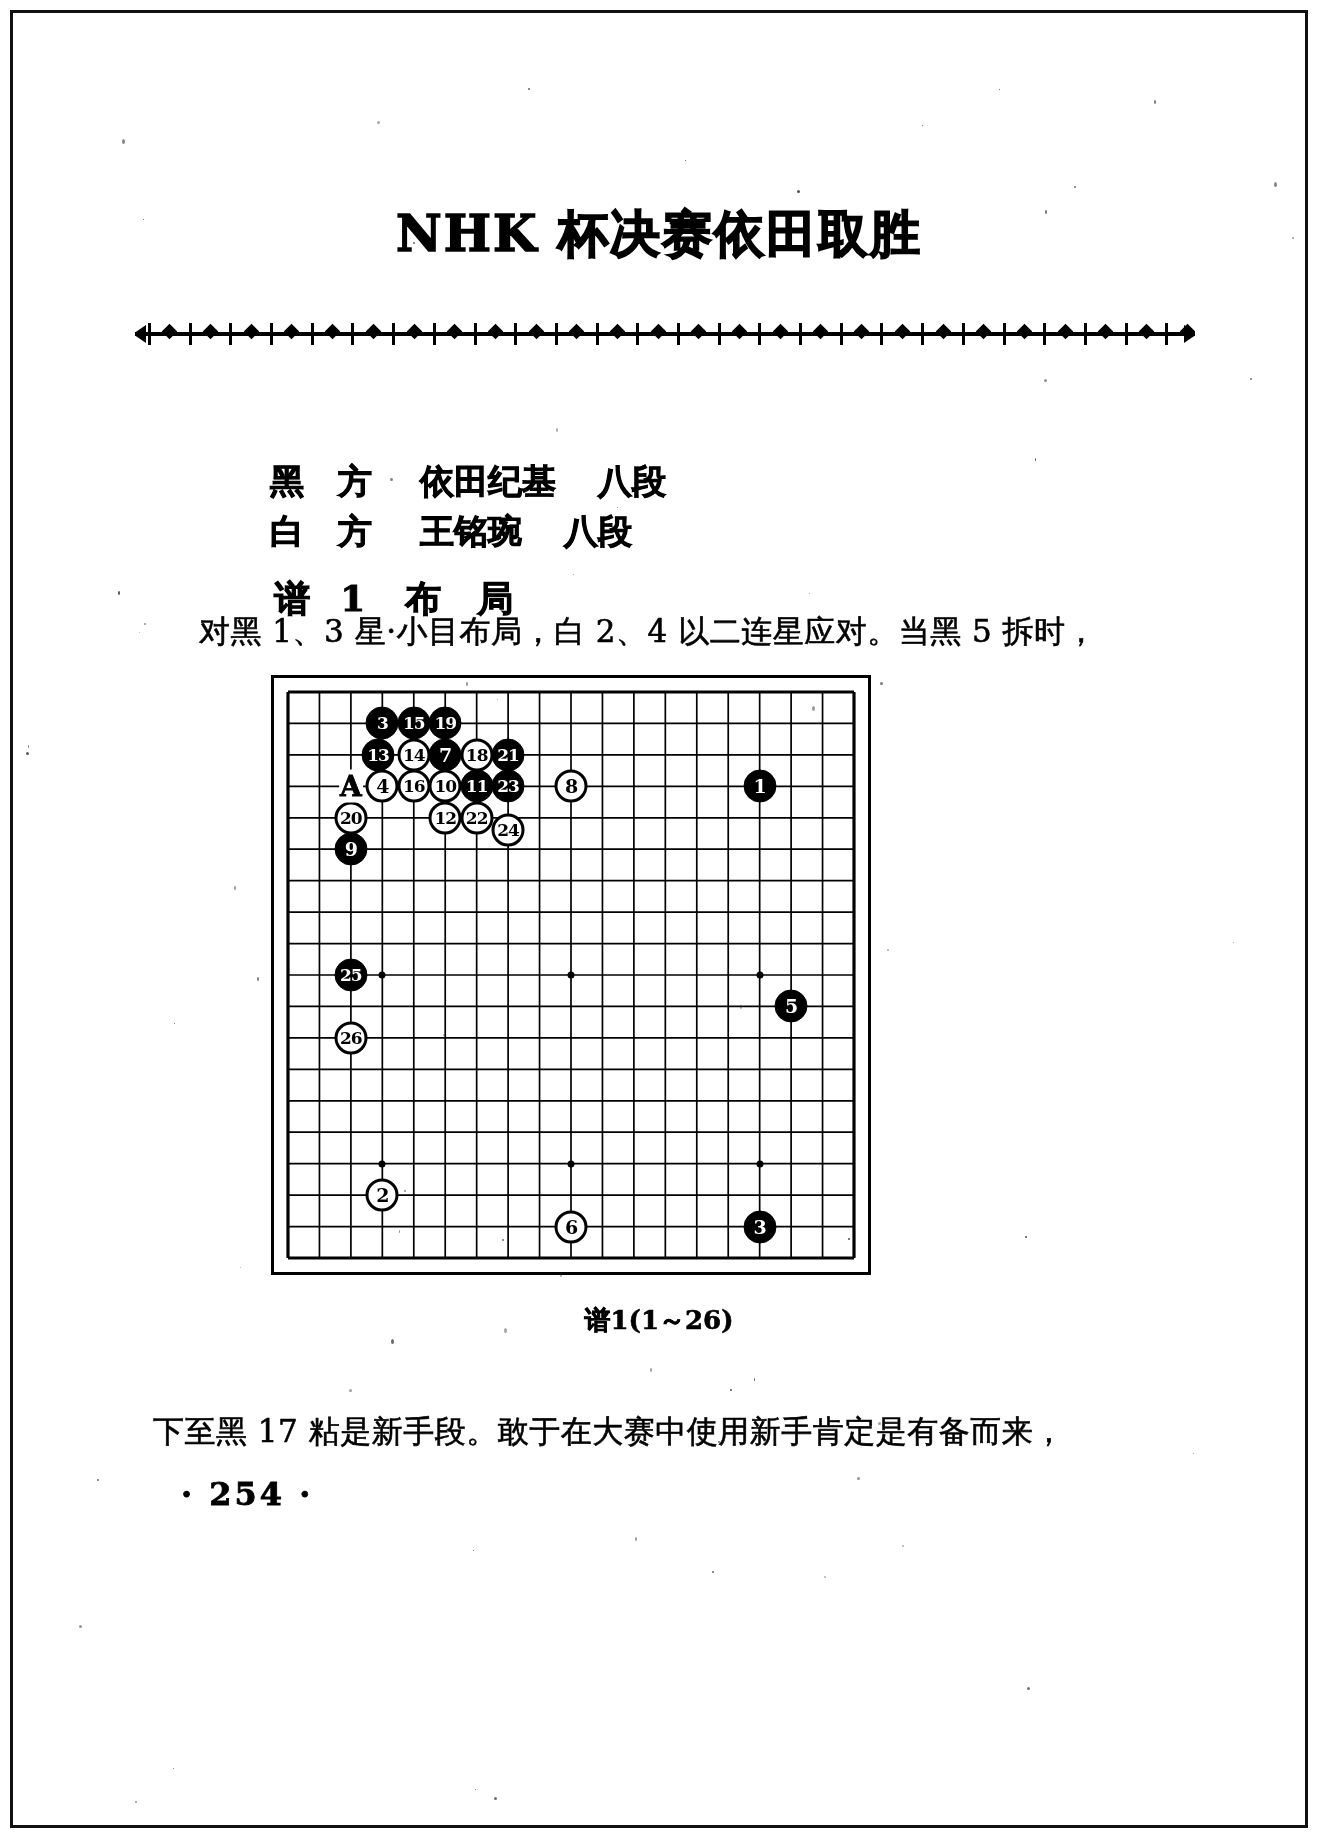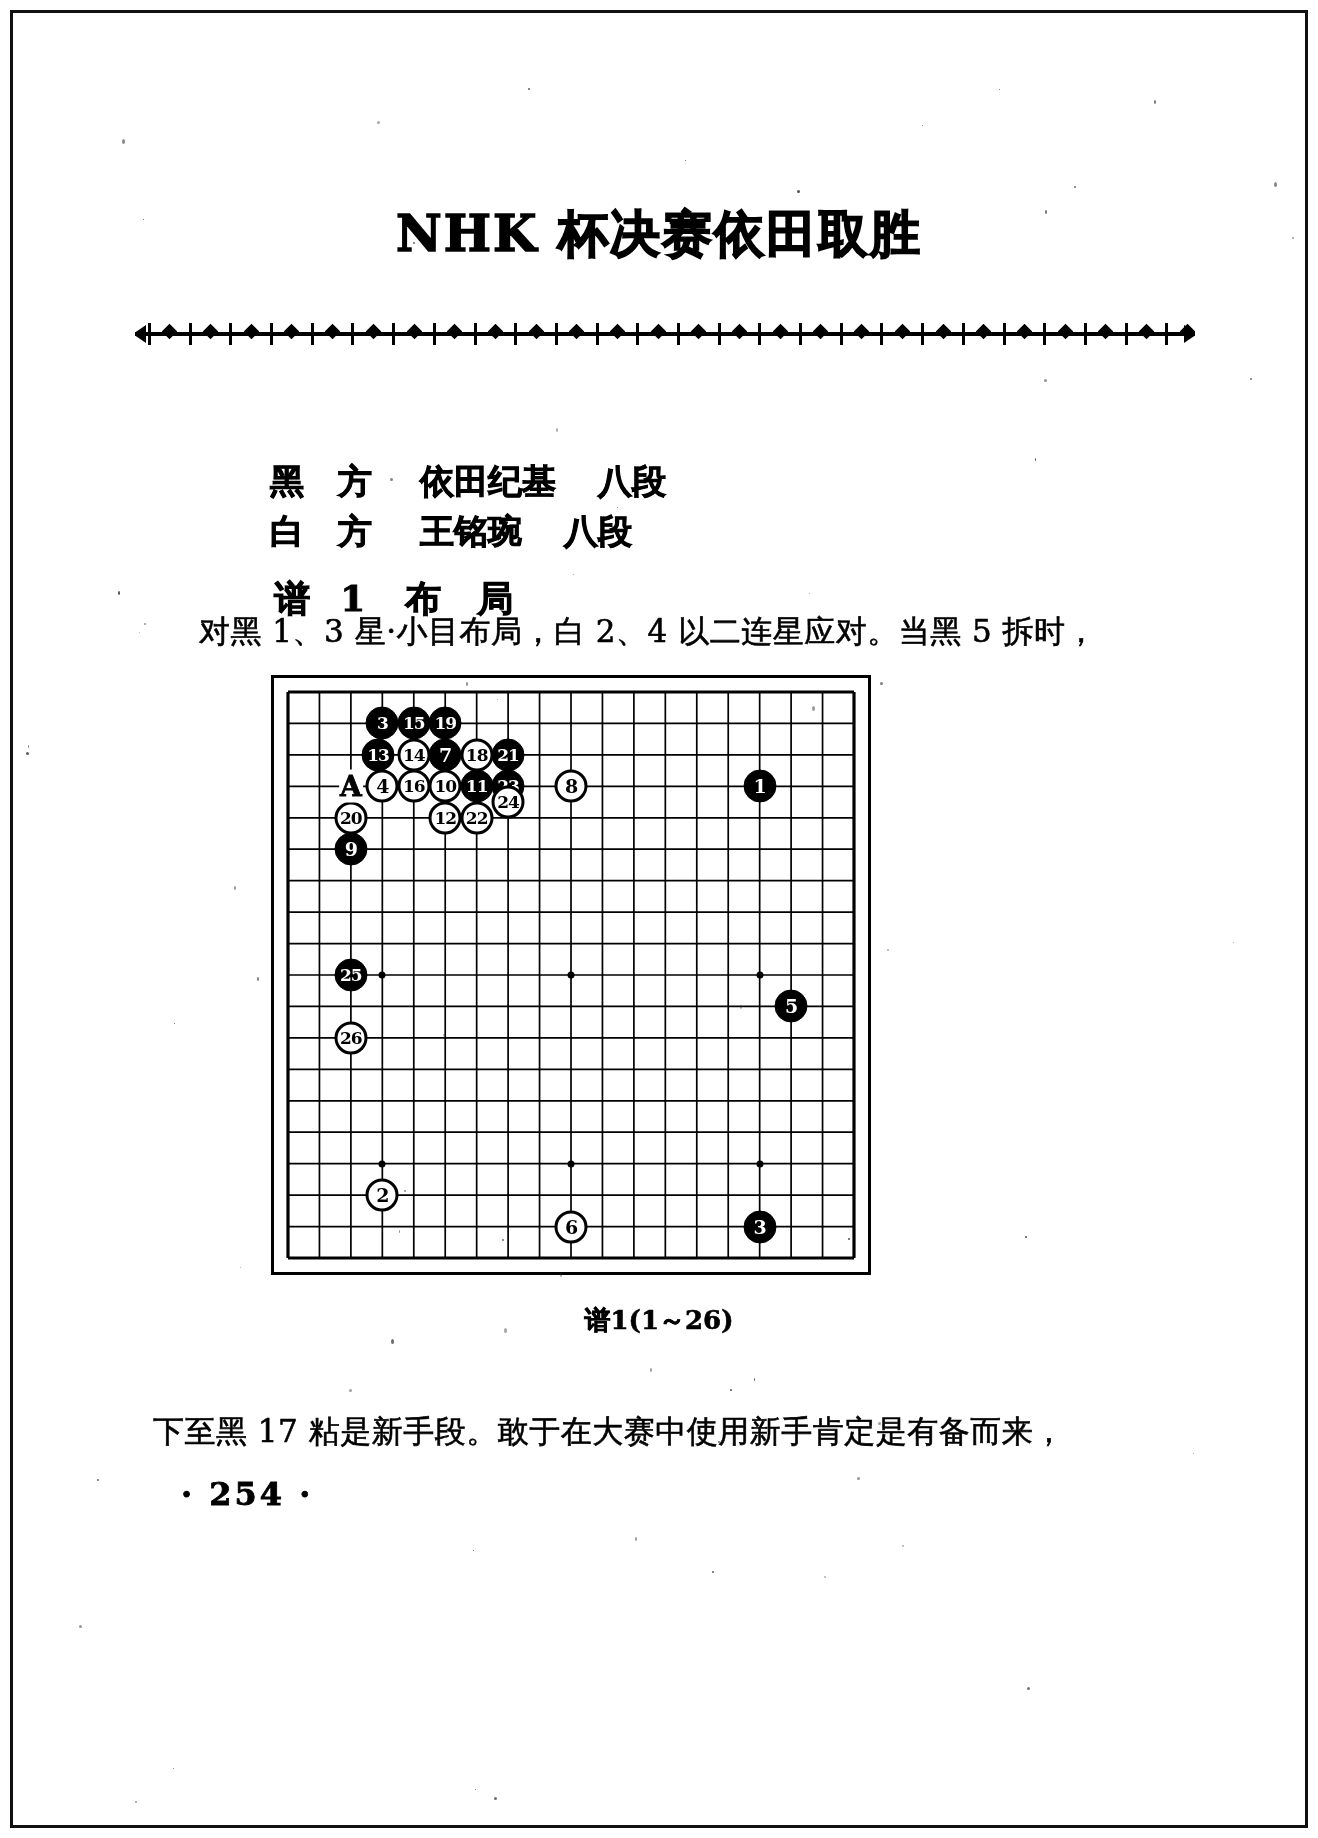--- a/index.html
+++ b/index.html
@@ -337,21 +337,21 @@
           <div class="stone white two" style="left: 142.778px; top: 79.8889px;">14</div>
           <div class="stone black two" style="left: 142.778px; top: 48.4444px;">15</div>
           <div class="stone white two" style="left: 142.778px; top: 111.333px;">16</div>
           <div class="stone black two" style="left: 111.333px; top: 48.4444px;">3</div>
           <div class="stone white two" style="left: 205.667px; top: 79.8889px;">18</div>
           <div class="stone black two" style="left: 174.222px; top: 48.4444px;">19</div>
           <div class="stone white two" style="left: 79.8889px; top: 142.778px;">20</div>
           <div class="stone black two" style="left: 237.111px; top: 79.8889px;">21</div>
           <div class="stone white two" style="left: 205.667px; top: 142.778px;">22</div>
           <div class="stone black two" style="left: 237.111px; top: 111.333px;">23</div>
-          <div class="stone white two" style="left: 237.111px; top: 127px;">24</div>
+          <div class="stone white two" style="left: 237.111px; top: 155px;">24</div>
           <div class="stone black two" style="left: 79.8889px; top: 300px;">25</div>
           <div class="stone white two" style="left: 79.8889px; top: 362.889px;">26</div>
         </div>
       <div id="markers">
           <div class="marker-letter" style="left: 79.8889px; top: 111.333px;">A</div>
         </div>
     </div>
 
     <div class="caption">谱1(1～26)</div>
 

